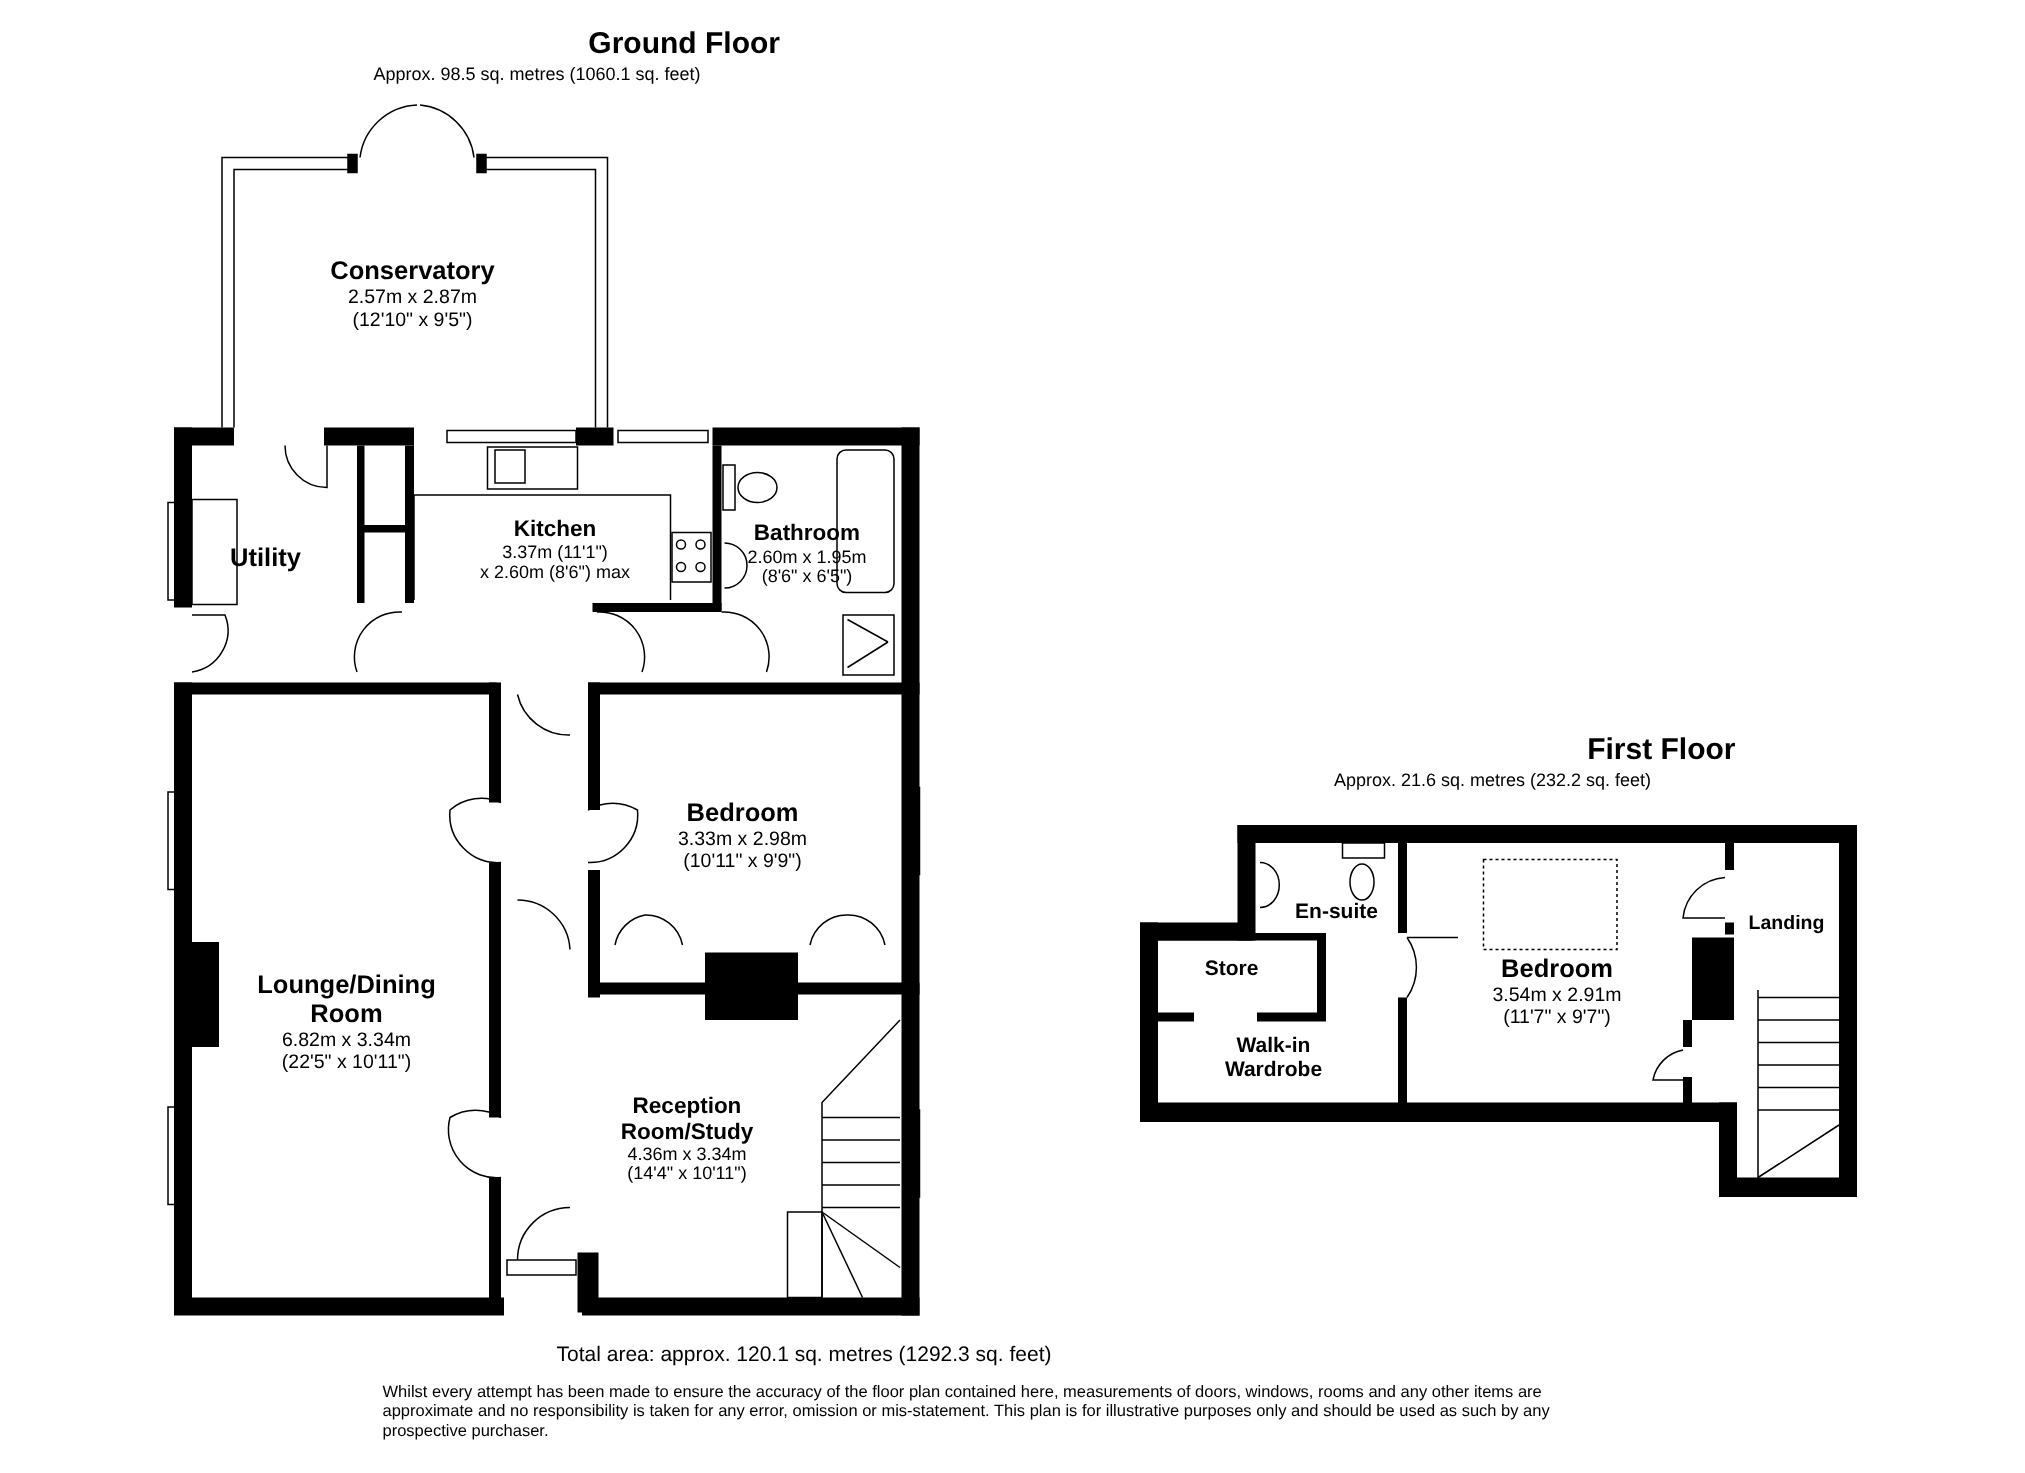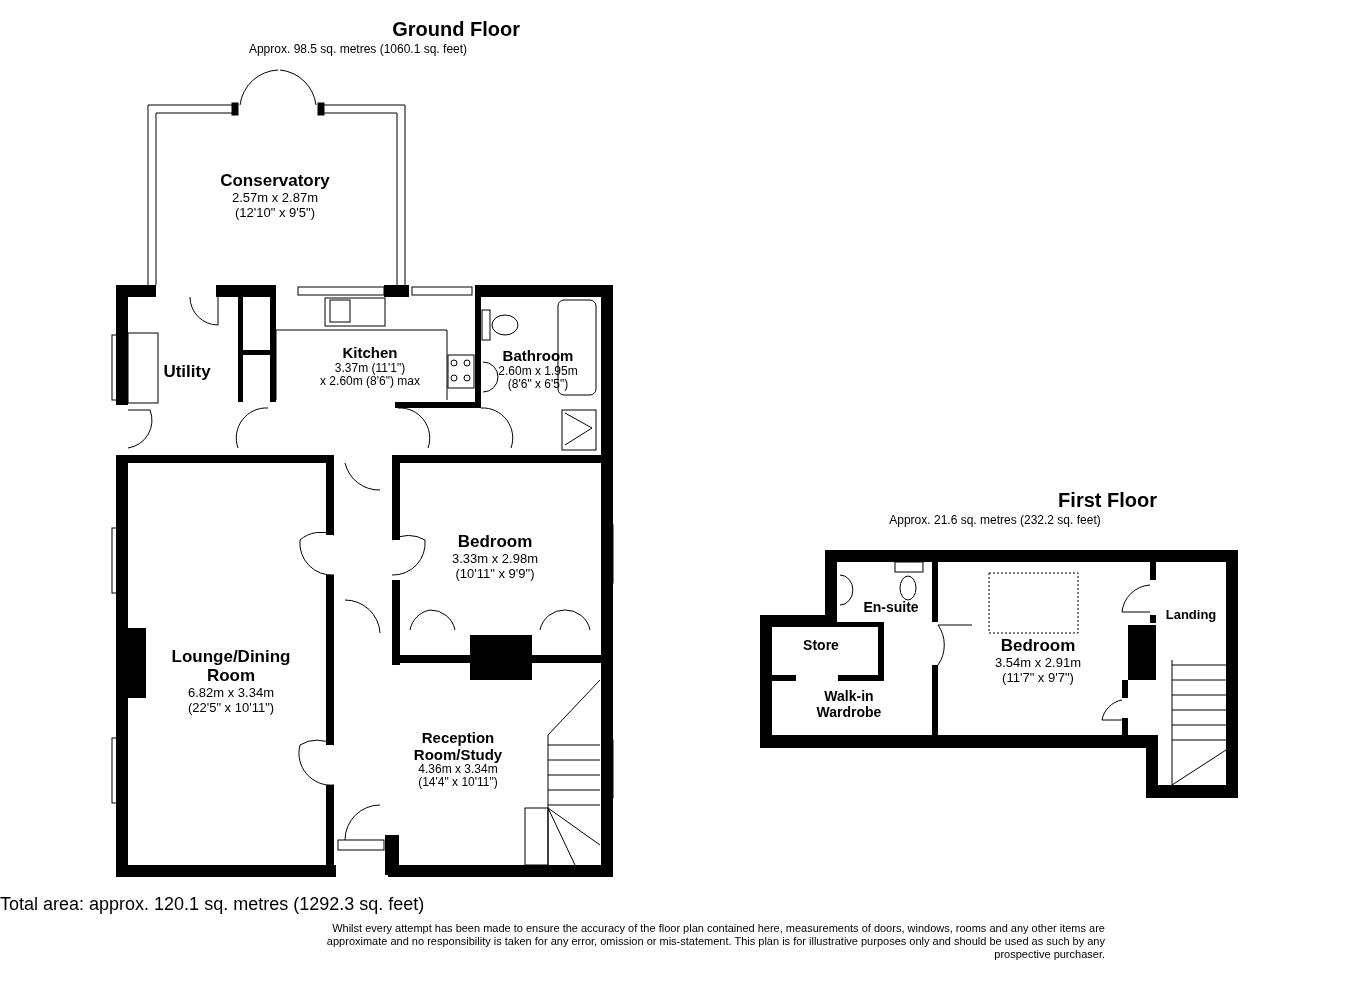--- a/index.html
+++ b/index.html
@@ -4,22 +4,22 @@
 <style>
   html,body{margin:0;padding:0;background:#ffffff;}
   body{width:1350px;height:982px;position:relative;overflow:hidden;font-family:"Liberation Sans",sans-serif;color:#000;}
   .abs{position:absolute;}
   .floor-title{font-weight:bold;font-size:20px;text-align:right;}
   .floor-sub{font-size:12px;text-align:center;}
   .room-name{font-weight:bold;font-size:17px;text-align:center;line-height:19px;}
   .room-dim{font-size:13px;text-align:center;line-height:15px;}
   .label{position:absolute;transform:translateX(-50%);white-space:nowrap;}
   svg{position:absolute;left:0;top:0;}
-  .total{font-size:18px;text-align:left;width:1072px;left:0;}
-  .disclaimer{font-size:11px;text-align:right;left:255px;width:850px;line-height:13px;}
+  .total{font-size:14px;text-align:center;width:1072px;left:0;}
+  .disclaimer{font-size:11px;text-align:left;left:255px;width:850px;line-height:13px;}
 </style>
 </head>
 <body>
 
 <svg width="1350" height="982" viewBox="0 0 1350 982">
   <g fill="#000">
 
     <rect x="116" y="285" width="12" height="120"></rect>
     <rect x="116" y="285" width="40" height="12"></rect>
     <rect x="116" y="455" width="12" height="420"></rect>
@@ -155,21 +155,21 @@
 </svg>
 
 <div class="abs floor-title" style="left:200px;top:18px;width:320px;">Ground Floor</div>
 <div class="abs floor-sub" style="left:200px;top:42px;width:316px;">Approx. 98.5 sq. metres (1060.1 sq. feet)</div>
 
 <div class="label" style="left:275px;top:171px;">
   <div class="room-name">Conservatory</div>
   <div class="room-dim">2.57m x 2.87m</div>
   <div class="room-dim">(12'10" x 9'5")</div>
 </div>
-<div class="label" style="left:187px;top:362px;">
+<div class="label" style="left:177px;top:362px;">
   <div class="room-name">Utility</div>
 </div>
 <div class="label" style="left:370px;top:343px;">
   <div class="room-name" style="font-size:15px;">Kitchen</div>
   <div class="room-dim" style="font-size:12px;line-height:13px;">3.37m (11'1")</div>
   <div class="room-dim" style="font-size:12px;line-height:13px;">x 2.60m (8'6") max</div>
 </div>
 <div class="label" style="left:538px;top:346px;">
   <div class="room-name" style="font-size:15px;">Bathroom</div>
   <div class="room-dim" style="font-size:12px;line-height:13px;">2.60m x 1.95m</div>

